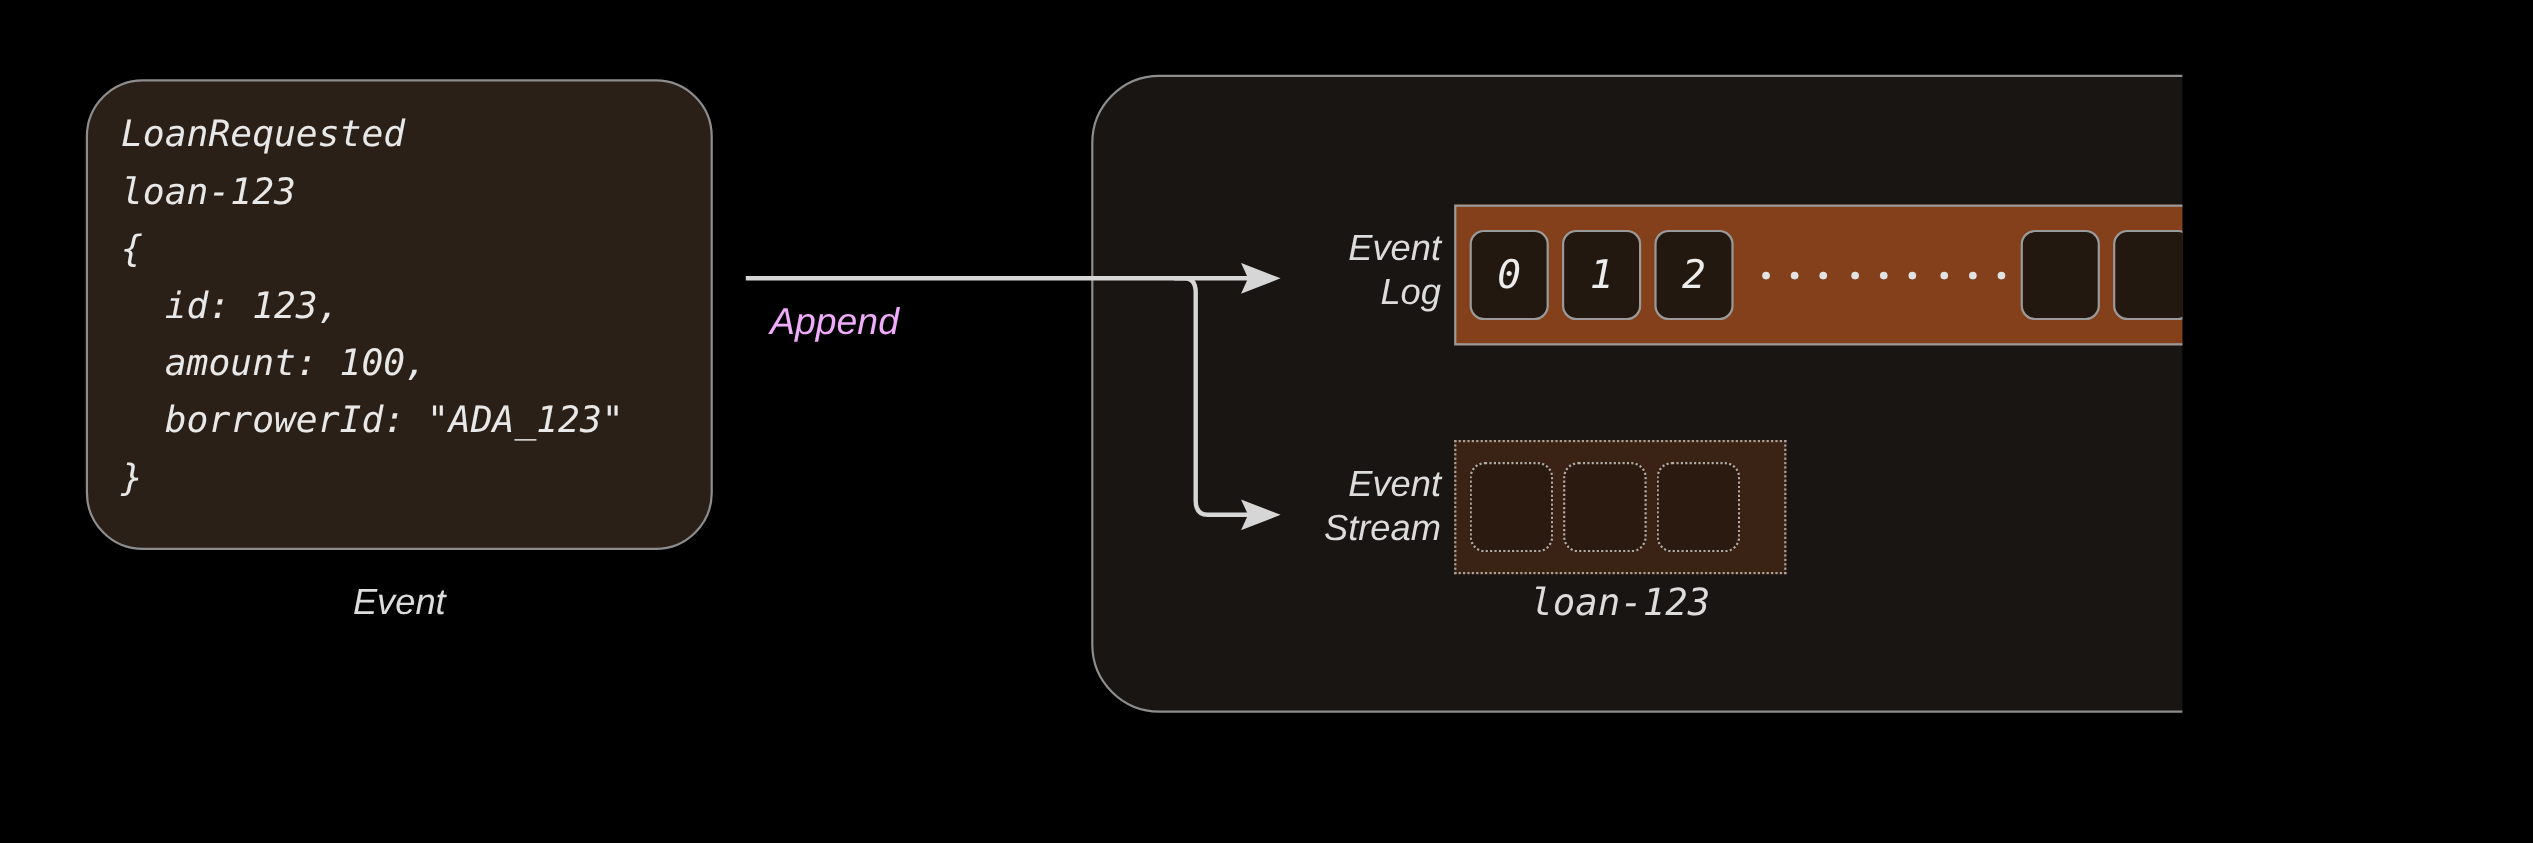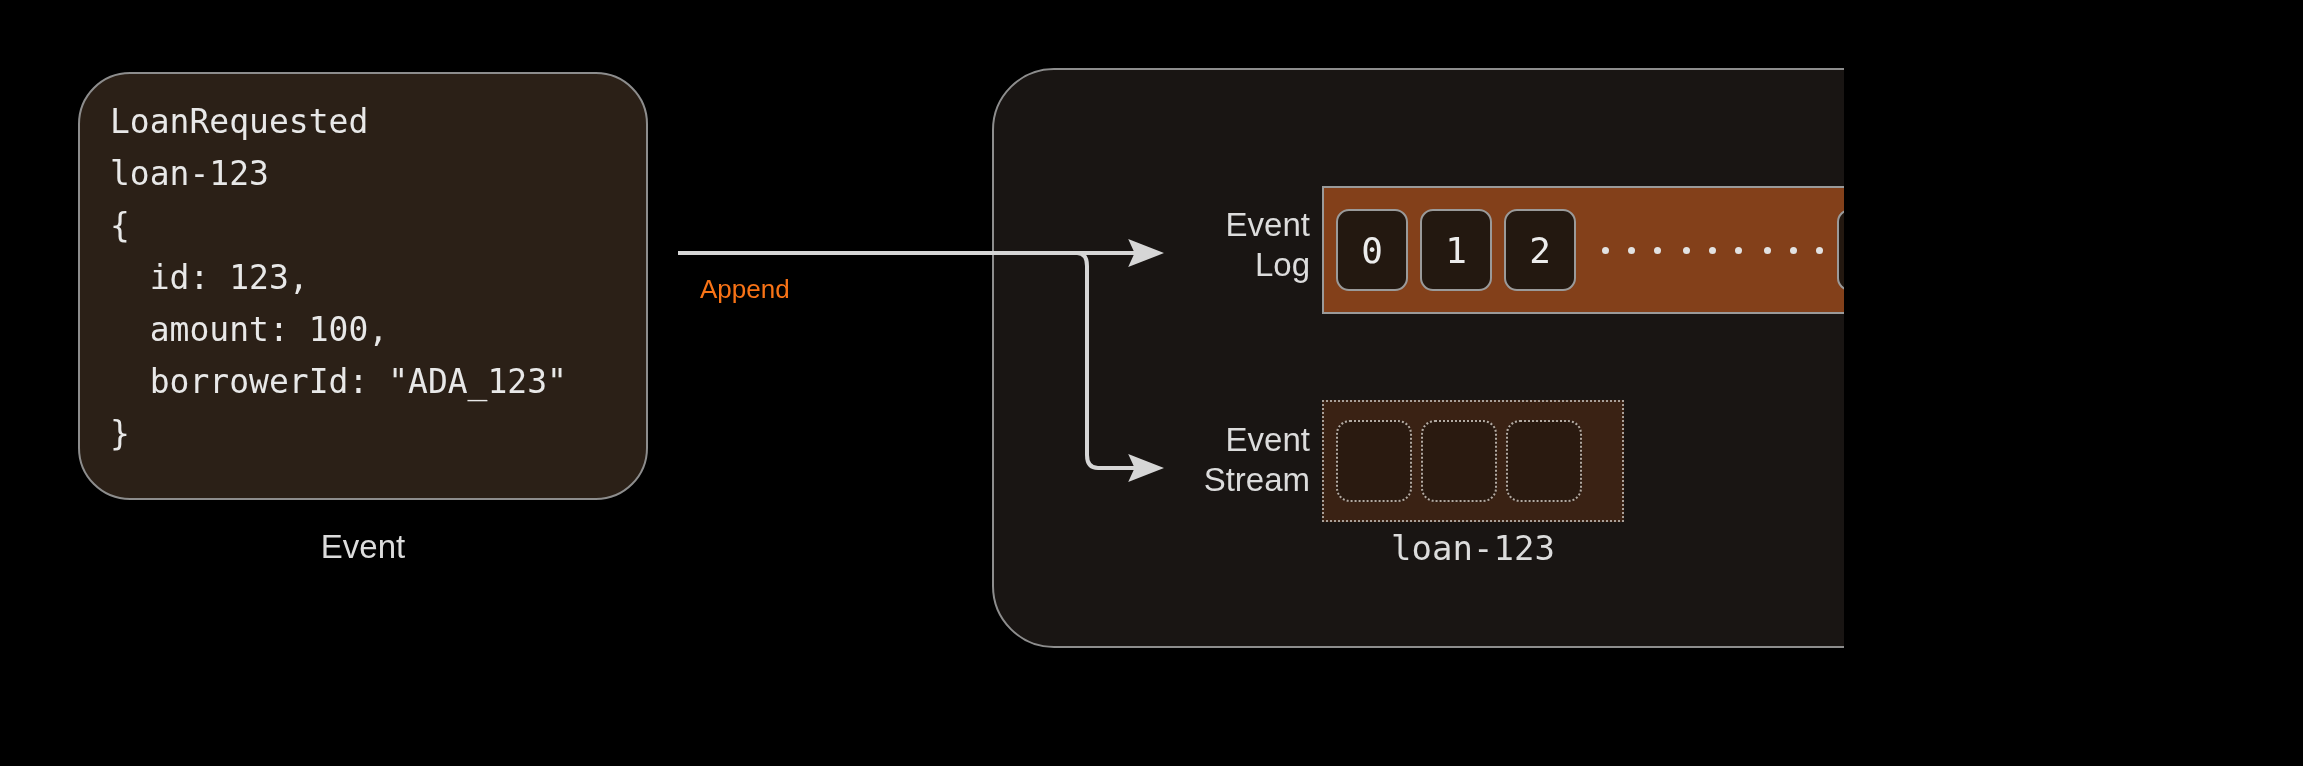--- a/index.html
+++ b/index.html
@@ -6,24 +6,25 @@
   html, body {
     margin: 0;
     padding: 0;
     background: #000000;
   }
   body {
     font-family: "Liberation Sans", sans-serif;
   }
   #canvas {
     position: relative;
-    width: 1844px;
+    width: 1984px;
     height: 766px;
     background: #000000;
     overflow: hidden;
+    font-style: italic;
   }
 
   
   .event-card {
     position: absolute;
     left: 78px;
     top: 72px;
     width: 570px;
     height: 428px;
     background: #2b2017;
@@ -82,22 +83,22 @@
     left: 0;
     top: 0;
     width: 2303px;
     height: 766px;
     pointer-events: none;
   }
   #append-label {
     position: absolute;
     left: 700px;
     top: 274px;
-    font-size: 26px;
-    color: #f97316;
+    font-size: 34px;
+    color: #f0abfc;
     white-space: nowrap;
   }
 
   
   .row-label {
     position: absolute;
     font-size: 33px;
     line-height: 40px;
     color: #dcdcdc;
     text-align: right;

